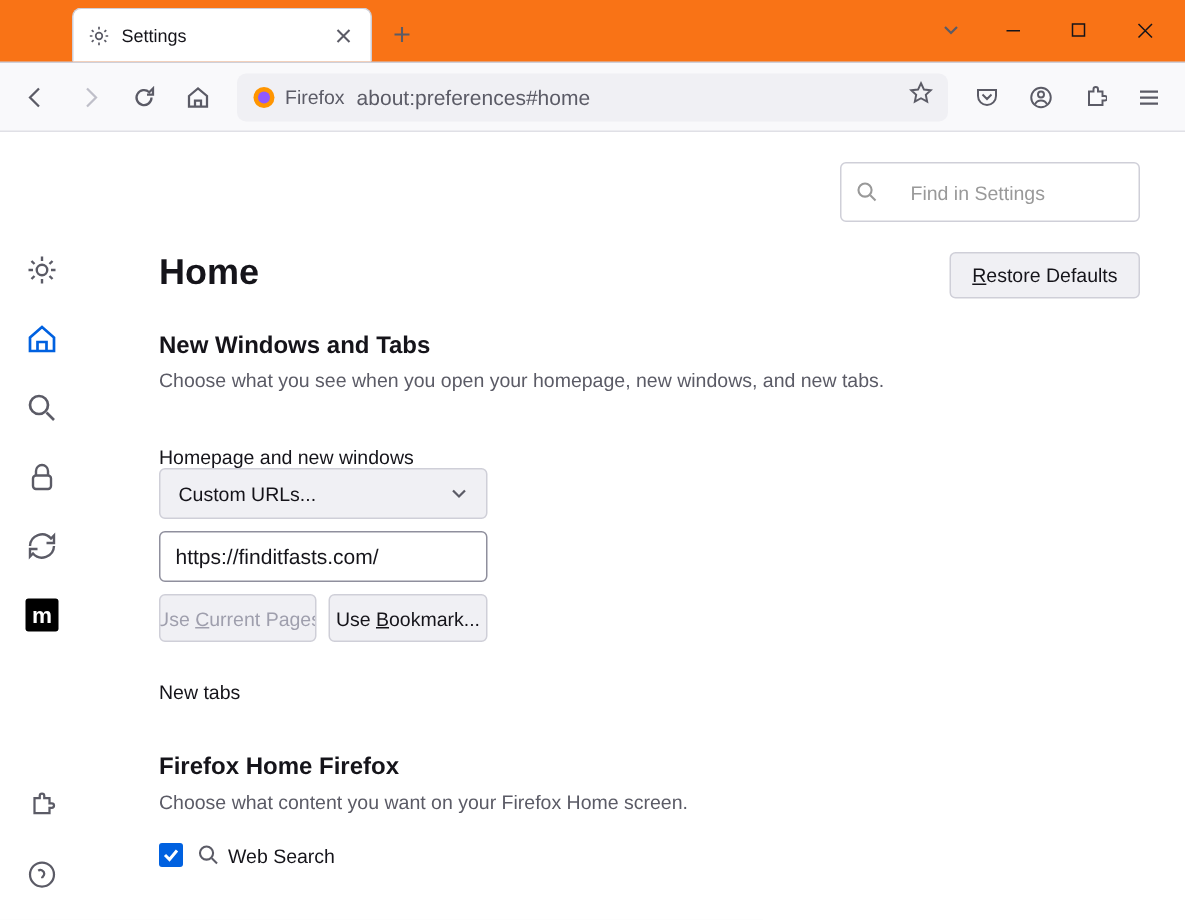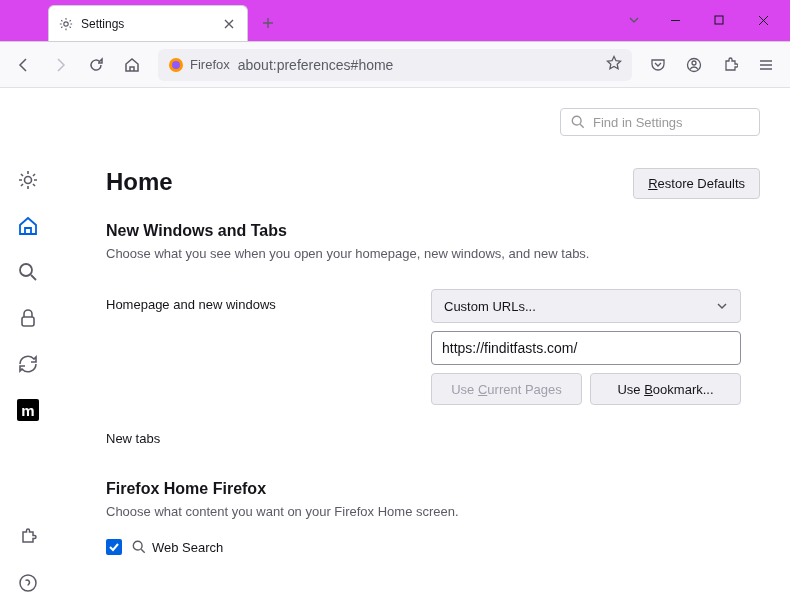--- a/index.html
+++ b/index.html
@@ -1,18 +1,18 @@
 <!DOCTYPE html>
 <html><head>
   <meta charset="utf-8">
   <style>
     * { margin: 0; padding: 0; box-sizing: border-box; font-family: -apple-system, BlinkMacSystemFont, "Segoe UI", Arial, sans-serif; }
     body { width: 790px; height: 613px; background: #f9f9fb; overflow: hidden; }
     
-    .tab-bar { height: 42px; background: #d946ef; display: flex; align-items: flex-end; padding-left: 48px; border-bottom: 1px solid #cfcfd8; }
+    .tab-bar { height: 42px; background: #f97316; display: flex; align-items: flex-end; padding-left: 48px; border-bottom: 1px solid #cfcfd8; }
     .tab { background: #fff; border-radius: 6px 6px 0 0; height: 36px; padding: 0 10px; display: flex; align-items: center; gap: 8px; min-width: 200px; border: 1px solid #cfcfd8; border-bottom: none; font-size: 12px; color: #15141a; }
     .tab .gear { width: 14px; height: 14px; }
     .tab-close { width: 16px; height: 16px; display: flex; align-items: center; justify-content: center; margin-left: auto; cursor: pointer; border-radius: 3px; color: #5b5b66; }
     .new-tab { width: 28px; height: 28px; display: flex; align-items: center; justify-content: center; margin-left: 6px; margin-bottom: 4px; cursor: pointer; border-radius: 4px; color: #5b5b66; }
     .win-controls { margin-left: auto; display: flex; align-items: center; height: 42px; padding-right: 6px; gap: 2px; }
     .win-btn { width: 42px; height: 36px; display: flex; align-items: center; justify-content: center; color: #15141a; cursor: pointer; }
     .chev-btn { width: 36px; height: 36px; display:flex; align-items:center; justify-content:center; color:#5b5b66; cursor:pointer; }
     
     .nav-bar { height: 46px; background: #f9f9fb; display: flex; align-items: center; padding: 0 8px; gap: 4px; border-bottom: 1px solid #e0e0e6; }
     .nav-btn { width: 32px; height: 32px; display: flex; align-items: center; justify-content: center; color: #5b5b66; cursor: pointer; border-radius: 4px; }
@@ -24,30 +24,30 @@
     .url-star { margin-left: auto; color: #5b5b66; }
     
     .content { display: flex; height: calc(100% - 88px); background: #fff; }
     .sidebar { width: 56px; padding-top: 80px; display: flex; flex-direction: column; align-items: center; gap: 22px; }
     .side-icon { width: 24px; height: 24px; display: flex; align-items: center; justify-content: center; color: #5b5b66; cursor: pointer; position: relative; }
     .side-icon.active { color: #0061e0; }
     .side-spacer { flex: 1; }
     .m-icon { width: 22px; height: 22px; background: #000; color: #fff; font-weight: bold; display: flex; align-items: center; justify-content: center; font-size: 15px; border-radius: 2px; }
     
     .main { flex: 1; padding: 20px 30px 0 50px; position: relative; }
-    .search-settings { position: absolute; top: 20px; right: 30px; width: 200px; height: 28px; border: 1px solid #cfcfd8; border-radius: 4px; display: flex; align-items: center; padding: 0 10px; gap: 8px; color: #999; font-size: 13px; background: #fff; }
+    .search-settings { position: absolute; top: 20px; right: 30px; width: 200px; height: 40px; border: 1px solid #cfcfd8; border-radius: 4px; display: flex; align-items: center; padding: 0 10px; gap: 22px; color: #999; font-size: 13px; background: #fff; }
     
     h1 { font-size: 24px; font-weight: 600; color: #15141a; margin-top: 60px; margin-bottom: 12px; }
     .restore-btn { position: absolute; top: 80px; right: 30px; padding: 7px 14px; background: #f0f0f4; border: 1px solid #cfcfd8; border-radius: 4px; font-size: 13px; cursor: pointer; color: #15141a; }
     .restore-btn u { text-decoration: underline; }
     
     h2 { font-size: 16px; font-weight: 600; color: #15141a; margin-top: 26px; margin-bottom: 6px; }
     .desc { font-size: 13px; color: #5b5b66; margin-bottom: 20px; }
     
-    .row { display: flex; align-items: flex-start; margin-bottom: 14px; }
+    .row { display: flex; align-items: flex-start; margin-bottom: 14px; flex-direction: column; }
     .row-label { width: 325px; font-size: 13px; color: #15141a; padding-top: 8px; }
     .row-controls { flex: 1; max-width: 310px; }
     
     .select { width: 100%; height: 34px; border: 1px solid #cfcfd8; border-radius: 4px; background: #f0f0f4; display: flex; align-items: center; justify-content: space-between; padding: 0 12px; font-size: 13px; color: #15141a; cursor: pointer; margin-bottom: 8px; }
     .select svg { width: 12px; height: 12px; }
     
     .text-input { width: 100%; height: 34px; border: 1px solid #8f8f9d; border-radius: 4px; padding: 0 10px; font-size: 14px; color: #15141a; background: #fff; outline: none; margin-bottom: 8px; }
     
     .btn-row { display: flex; gap: 8px; }
     .sbtn { flex: 1; height: 32px; border: 1px solid #cfcfd8; border-radius: 4px; background: #f0f0f4; font-size: 13px; color: #15141a; cursor: pointer; display: flex; align-items: center; justify-content: center; white-space: nowrap; overflow: hidden; text-align: right; }

